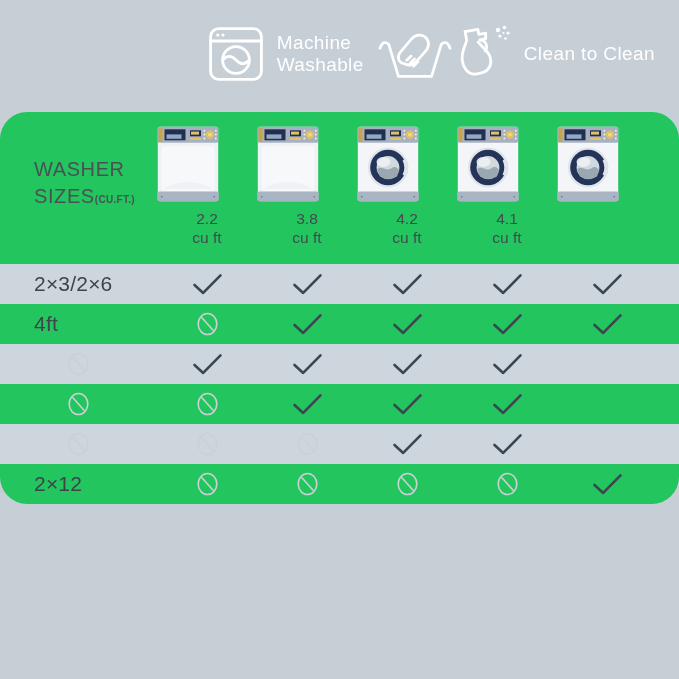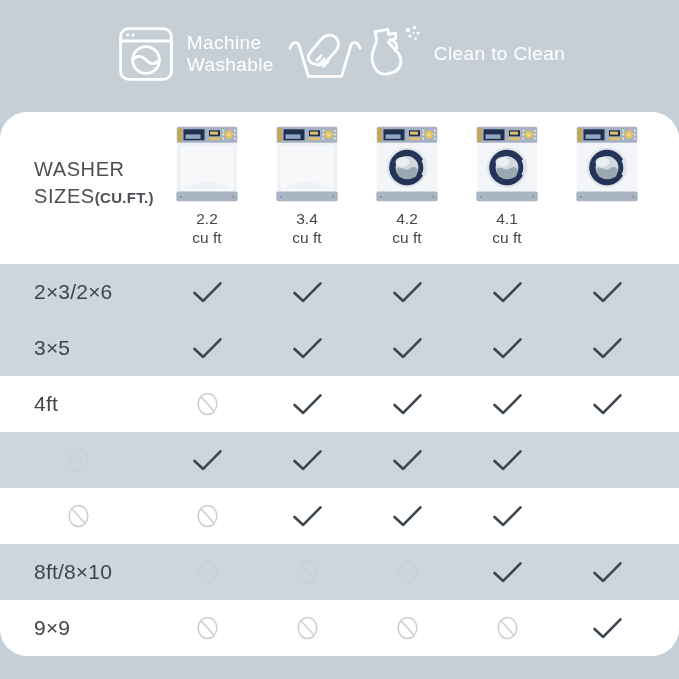--- a/index.html
+++ b/index.html
@@ -1,36 +1,36 @@
 <!DOCTYPE html>
 <html><head>
 <meta charset="utf-8">
 <style>
   html,body{margin:0;padding:0;}
   body{width:679px;height:679px;background:#c6cfd6;font-family:"Liberation Sans",sans-serif;}
   .stage{position:relative;width:679px;height:679px;overflow:hidden;}
 
   
   .banner{position:absolute;top:0;left:0;right:0;height:112px;
-          display:flex;align-items:center;justify-content:center;
+          display:flex;align-items:center;justify-content:flex-end;
           padding:2px 24px 6px 28px;box-sizing:border-box;}
   .feature{display:flex;align-items:center;gap:13px;color:#fff;}
   .feature-label{font-size:19px;letter-spacing:.4px;line-height:1.18;font-weight:400;}
   .feature.first .feature-label{max-width:100px;}
   .feature-label.nowrap{white-space:nowrap;}
 
   
-  .card{position:absolute;top:112px;left:0;width:679px;height:544px;
-        background:#ffffff;border-radius:27px;overflow:hidden;}
+  .card{position:absolute;top:112px;left:0;width:679px;height:392px;
+        background:#22c55e;border-radius:27px;overflow:hidden;}
   .chart-header{position:relative;height:152px;}
   .corner{position:absolute;left:34px;top:44px;color:#4b5055;font-size:20px;
           letter-spacing:.6px;line-height:1.35;font-weight:500;}
-  .corner .suffix{font-size:15px;font-weight:700;letter-spacing:.3px;}
+  .corner .suffix{font-size:10px;font-weight:700;letter-spacing:.3px;}
   .columns{position:absolute;left:157px;top:14px;display:grid;grid-template-columns:repeat(5,100px);}
-  .col{display:flex;flex-direction:column;align-items:center;}
+  .col{display:flex;flex-direction:column;}
   .col svg.washer{width:62px;height:76px;display:block;}
   .col-label{margin-top:7px;font-size:15.5px;color:#43494f;text-align:center;line-height:1.25;}
 
   
   .rows{position:absolute;top:152px;left:0;right:0;bottom:0;display:flex;flex-direction:column;}
   .row{flex:1;display:grid;grid-template-columns:157px repeat(5,100px);align-items:center;}
   .row.striped{background:#cdd6dc;}
   .row-label{padding-left:34px;font-size:21px;color:#3e4449;letter-spacing:.2px;}
   .cell{display:flex;justify-content:center;align-items:center;}
   .cell svg.check{width:33px;height:25px;}
@@ -142,21 +142,21 @@
     <circle cx="58.8" cy="4.8" r="1" fill="#f3f0e2"></circle>
               <circle cx="58.8" cy="8.6" r="1" fill="#f3f0e2"></circle>
               <circle cx="58.8" cy="12.4" r="1" fill="#f3f0e2"></circle>
     <rect x="4.5" y="20" width="53" height="45" rx="3" fill="#f6f8fa"></rect>
     <path d="M8 62 Q31 50 54 62 L54 63 L8 63 Z" fill="#eef1f5"></path>
     <rect x="0.3" y="65.5" width="61.4" height="9.7" rx="1.8" fill="#a9b5c3"></rect>
     <circle cx="4.8" cy="70.8" r="1" fill="#7d8a99"></circle>
     <circle cx="57.2" cy="70.8" r="1" fill="#7d8a99"></circle>
   </svg>
             <div class="col-label">
-              <div>3.4</div>
+              <div>3.8</div>
               <div>cu ft</div>
             </div>
           </div>
           <div class="col">
             <svg class="washer" viewBox="0 0 62 76">
     <rect x="0.8" y="0.8" width="60.4" height="74.4" rx="2.5" fill="#f3f5f8"></rect>
     <rect x="0.8" y="0.8" width="60.4" height="16" rx="1.5" fill="#a7b1c1"></rect>
     <rect x="1.6" y="2.2" width="4" height="13.4" fill="#c7a54b"></rect>
     <rect x="7.5" y="3.3" width="21" height="11" fill="#20304f"></rect>
     <rect x="9.5" y="8.4" width="15" height="4.4" fill="#93a8c4"></rect>
@@ -272,48 +272,20 @@
             <svg class="check" viewBox="0 0 34 26">
     <path d="M3.5 13.5 L12.5 21.8 L30.5 3.5" fill="none" stroke="#3b4650" stroke-width="2.7" stroke-linecap="round" stroke-linejoin="round"></path>
   </svg>
           </div>
           <div class="cell">
             <svg class="check" viewBox="0 0 34 26">
     <path d="M3.5 13.5 L12.5 21.8 L30.5 3.5" fill="none" stroke="#3b4650" stroke-width="2.7" stroke-linecap="round" stroke-linejoin="round"></path>
   </svg>
           </div>
         </div>
-        <div class="row striped">
-          <div class="row-label">3×5</div>
-          <div class="cell">
-            <svg class="check" viewBox="0 0 34 26">
-    <path d="M3.5 13.5 L12.5 21.8 L30.5 3.5" fill="none" stroke="#3b4650" stroke-width="2.7" stroke-linecap="round" stroke-linejoin="round"></path>
-  </svg>
-          </div>
-          <div class="cell">
-            <svg class="check" viewBox="0 0 34 26">
-    <path d="M3.5 13.5 L12.5 21.8 L30.5 3.5" fill="none" stroke="#3b4650" stroke-width="2.7" stroke-linecap="round" stroke-linejoin="round"></path>
-  </svg>
-          </div>
-          <div class="cell">
-            <svg class="check" viewBox="0 0 34 26">
-    <path d="M3.5 13.5 L12.5 21.8 L30.5 3.5" fill="none" stroke="#3b4650" stroke-width="2.7" stroke-linecap="round" stroke-linejoin="round"></path>
-  </svg>
-          </div>
-          <div class="cell">
-            <svg class="check" viewBox="0 0 34 26">
-    <path d="M3.5 13.5 L12.5 21.8 L30.5 3.5" fill="none" stroke="#3b4650" stroke-width="2.7" stroke-linecap="round" stroke-linejoin="round"></path>
-  </svg>
-          </div>
-          <div class="cell">
-            <svg class="check" viewBox="0 0 34 26">
-    <path d="M3.5 13.5 L12.5 21.8 L30.5 3.5" fill="none" stroke="#3b4650" stroke-width="2.7" stroke-linecap="round" stroke-linejoin="round"></path>
-  </svg>
-          </div>
-        </div>
         <div class="row">
           <div class="row-label">4ft</div>
           <div class="cell">
             <svg class="no" viewBox="0 0 24 27">
     <ellipse cx="12" cy="13.5" rx="9.7" ry="11" fill="none" stroke="#cbd0d4" stroke-width="1.7"></ellipse>
     <line x1="5.7" y1="6.4" x2="18.3" y2="20.6" stroke="#cbd0d4" stroke-width="1.7"></line>
   </svg>
           </div>
           <div class="cell">
             <svg class="check" viewBox="0 0 34 26">
@@ -387,21 +359,20 @@
     <path d="M3.5 13.5 L12.5 21.8 L30.5 3.5" fill="none" stroke="#3b4650" stroke-width="2.7" stroke-linecap="round" stroke-linejoin="round"></path>
   </svg>
           </div>
           <div class="cell">
             <svg class="check" viewBox="0 0 34 26">
     <path d="M3.5 13.5 L12.5 21.8 L30.5 3.5" fill="none" stroke="#3b4650" stroke-width="2.7" stroke-linecap="round" stroke-linejoin="round"></path>
   </svg>
           </div>
         </div>
         <div class="row striped">
-          <div class="row-label">8ft/8×10</div>
           <div class="cell">
             <svg class="no" viewBox="0 0 24 27">
     <ellipse cx="12" cy="13.5" rx="9.7" ry="11" fill="none" stroke="#cbd0d4" stroke-width="1.7"></ellipse>
     <line x1="5.7" y1="6.4" x2="18.3" y2="20.6" stroke="#cbd0d4" stroke-width="1.7"></line>
   </svg>
           </div>
           <div class="cell">
             <svg class="no" viewBox="0 0 24 27">
     <ellipse cx="12" cy="13.5" rx="9.7" ry="11" fill="none" stroke="#cbd0d4" stroke-width="1.7"></ellipse>
     <line x1="5.7" y1="6.4" x2="18.3" y2="20.6" stroke="#cbd0d4" stroke-width="1.7"></line>
@@ -418,21 +389,21 @@
     <path d="M3.5 13.5 L12.5 21.8 L30.5 3.5" fill="none" stroke="#3b4650" stroke-width="2.7" stroke-linecap="round" stroke-linejoin="round"></path>
   </svg>
           </div>
           <div class="cell">
             <svg class="check" viewBox="0 0 34 26">
     <path d="M3.5 13.5 L12.5 21.8 L30.5 3.5" fill="none" stroke="#3b4650" stroke-width="2.7" stroke-linecap="round" stroke-linejoin="round"></path>
   </svg>
           </div>
         </div>
         <div class="row">
-          <div class="row-label">9×9</div>
+          <div class="row-label">2×12</div>
           <div class="cell">
             <svg class="no" viewBox="0 0 24 27">
     <ellipse cx="12" cy="13.5" rx="9.7" ry="11" fill="none" stroke="#cbd0d4" stroke-width="1.7"></ellipse>
     <line x1="5.7" y1="6.4" x2="18.3" y2="20.6" stroke="#cbd0d4" stroke-width="1.7"></line>
   </svg>
           </div>
           <div class="cell">
             <svg class="no" viewBox="0 0 24 27">
     <ellipse cx="12" cy="13.5" rx="9.7" ry="11" fill="none" stroke="#cbd0d4" stroke-width="1.7"></ellipse>
     <line x1="5.7" y1="6.4" x2="18.3" y2="20.6" stroke="#cbd0d4" stroke-width="1.7"></line>

